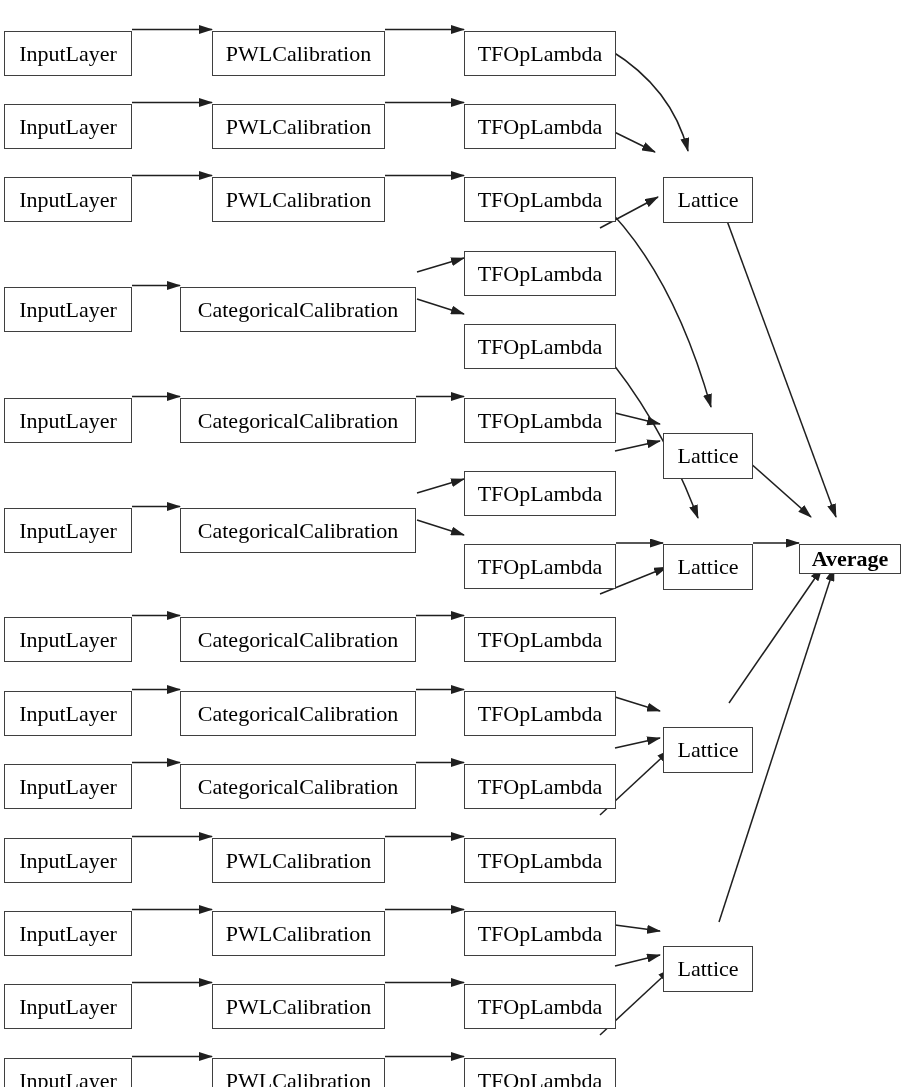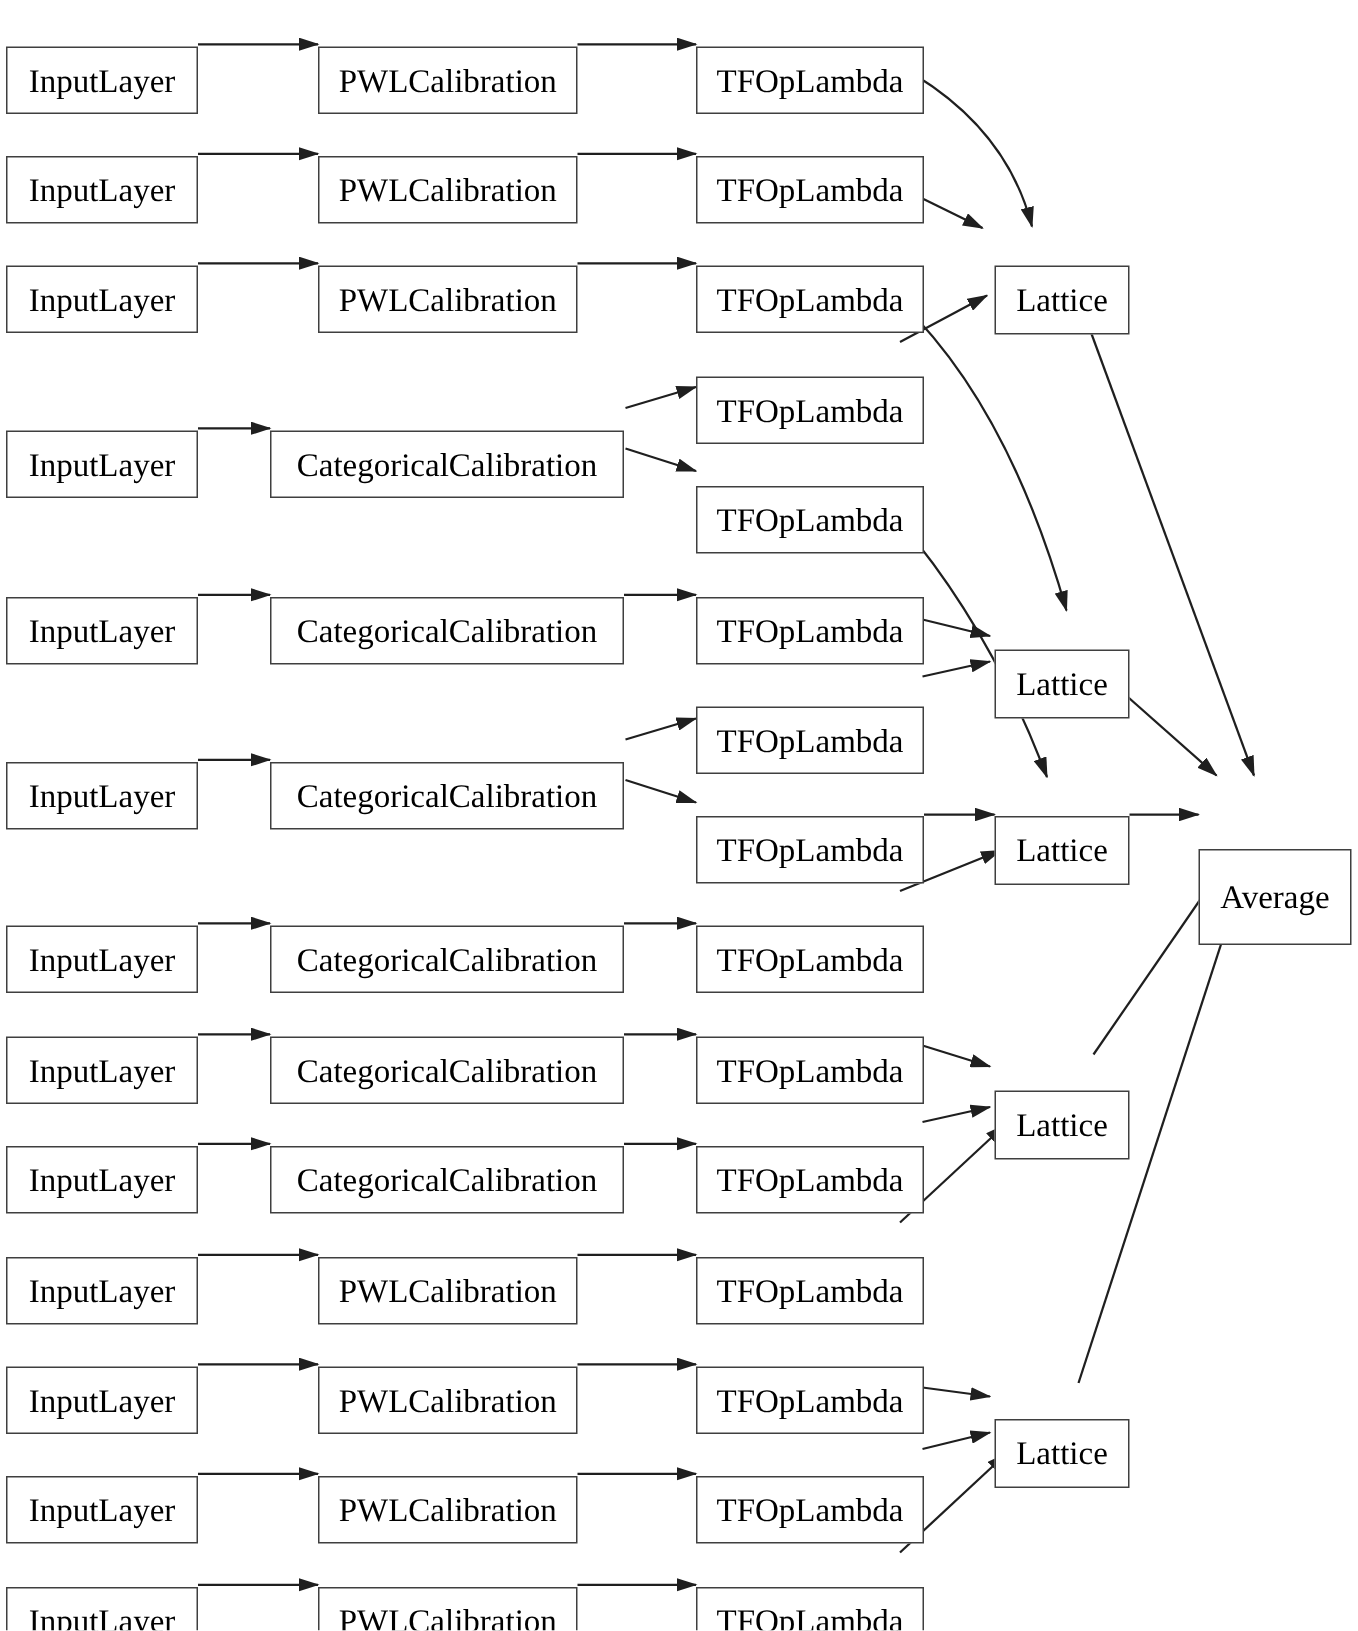--- a/index.html
+++ b/index.html
@@ -137,15 +137,15 @@
       <div class="node" style="left: 464px; top: 740px; width: 152px; height: 45px;">TFOpLambda</div>
       <div class="node" style="left: 464px; top: 814px; width: 152px; height: 45px;">TFOpLambda</div>
       <div class="node" style="left: 464px; top: 887px; width: 152px; height: 45px;">TFOpLambda</div>
       <div class="node" style="left: 464px; top: 960px; width: 152px; height: 45px;">TFOpLambda</div>
       <div class="node" style="left: 464px; top: 1034px; width: 152px; height: 45px;">TFOpLambda</div>
       <div class="node" style="left: 663px; top: 153px; width: 90px; height: 46px;">Lattice</div>
       <div class="node" style="left: 663px; top: 409px; width: 90px; height: 46px;">Lattice</div>
       <div class="node" style="left: 663px; top: 520px; width: 90px; height: 46px;">Lattice</div>
       <div class="node" style="left: 663px; top: 703px; width: 90px; height: 46px;">Lattice</div>
       <div class="node" style="left: 663px; top: 922px; width: 90px; height: 46px;">Lattice</div>
-      <div class="node" style="left: 799px; top: 542px; width: 102px; height: 64px;">Average</div>
+      <div class="node" style="left: 799px; top: 520px; width: 102px; height: 30px; font-weight: bold;">Average</div>
     </div>
 </div>
 
 </body></html>

